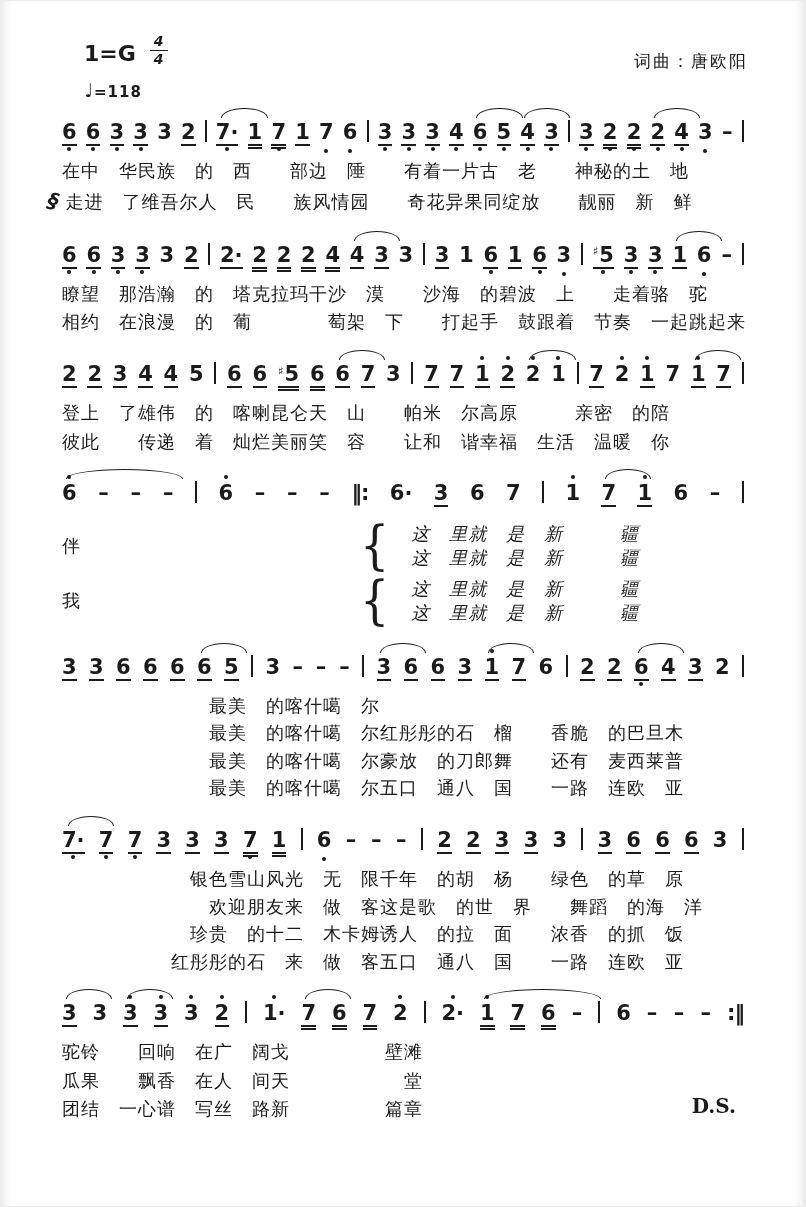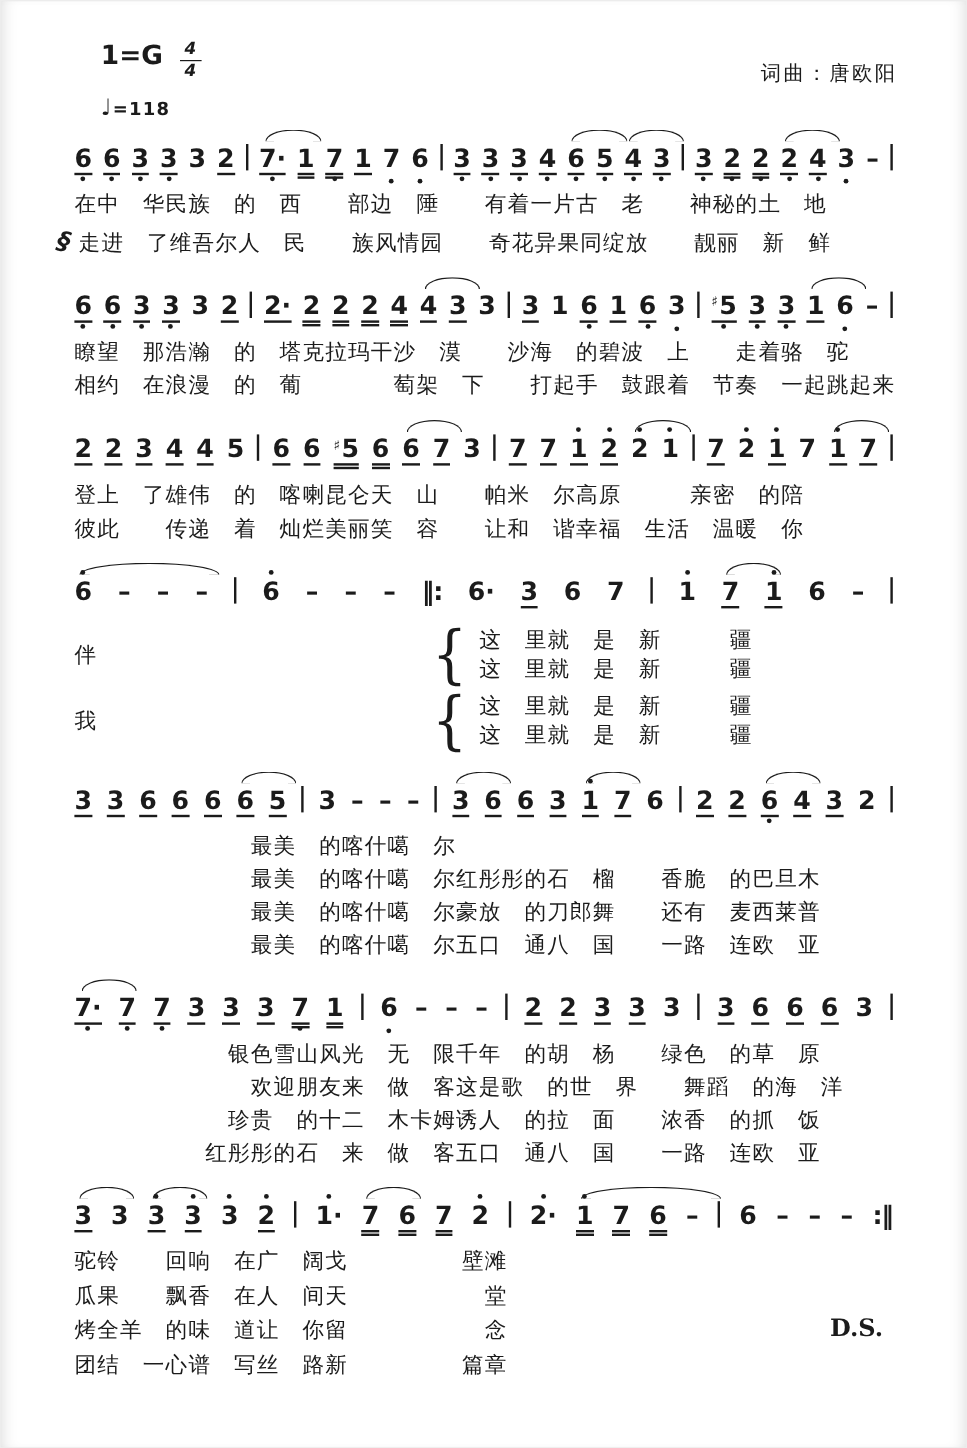--- a/index.html
+++ b/index.html
@@ -13,21 +13,21 @@
   .page { padding:34px 58px 10px 62px; position:relative; }
 
   
   .title {
     text-align:center;
     font-family:"DejaVu Serif","Liberation Serif",serif;
     font-size:31px; font-weight:600; letter-spacing:3px;
     margin-bottom:14px;
   }
   .meta-row { display:flex; justify-content:space-between; align-items:flex-start; padding-left:22px; }
-  .key-sig { display:flex; align-items:flex-start; font-weight:bold; font-size:22px; }
+  .key-sig { display:flex; align-items:flex-end; font-weight:bold; font-size:22px; }
   .ts { display:inline-flex; flex-direction:column; text-align:center; font-size:14px; line-height:1.05; margin-left:14px; font-weight:bold; }
   .ts .top { border-bottom:1.6px solid #1b1b1b; padding:0 4px 1px; }
   .ts .bot { padding-top:1px; }
   .credit { font-size:17px; letter-spacing:2px; margin-top:16px; }
   .tempo { font-weight:bold; font-size:15px; margin:6px 0 16px 22px; letter-spacing:1px; }
   .tempo .qnote { font-size:19px; }
 
   
   .system { margin-bottom:26px; position:relative; }
   .notes {
@@ -55,21 +55,21 @@
   .segno { font-weight:bold; font-style:italic; font-size:21px; margin:0 6px 0 -14px; display:inline-block; transform:rotate(12deg); }
 
   
   .groups { margin-top:2px; }
   .group { display:flex; align-items:center; margin-bottom:6px; }
   .ghead { width:40px; font-size:18px; letter-spacing:1px; }
   .brace { margin-left:258px; font-size:46px; font-weight:300;
            font-family:"DejaVu Serif","Liberation Serif",serif;
            transform:scaleY(1.15); line-height:.9; }
   .growz { margin-left:10px; }
-  .growz .lyric { margin:2px 0; }
+  .growz .lyric { margin:2px 12px;font-style:italic; }
 
   
   .lyric.two { display:flex; margin:6px 0; }
   .lcol { display:inline-block; width:318px; white-space:pre;text-align:right; }
 
   .ds { position:absolute; right:12px; top:96px;
         font-family:"DejaVu Serif","Liberation Serif",serif;
         font-weight:bold; font-size:20px; }
 </style>
 </head>
@@ -336,18 +336,17 @@
           <span class="note ">–</span>
           <span class="bar"></span>
           <span class="note ">6</span>
           <span class="note ">–</span>
           <span class="note ">–</span>
           <span class="note ">–</span>
           <span class="rep">:‖</span>
         </div>
         <div class="lyric">驼铃　　回响　在广　阔戈　　　　　壁滩</div>
         <div class="lyric">瓜果　　飘香　在人　间天　　　　　　堂</div>
-        <div class="lyric">烤全羊　的味　道让　你留　　　　　　念</div>
         <div class="lyric">团结　一心谱　写丝　路新　　　　　篇章</div>
         <div class="ds">D.S.</div>
       </div>
     </div>
 </div>
 
 </body></html>

